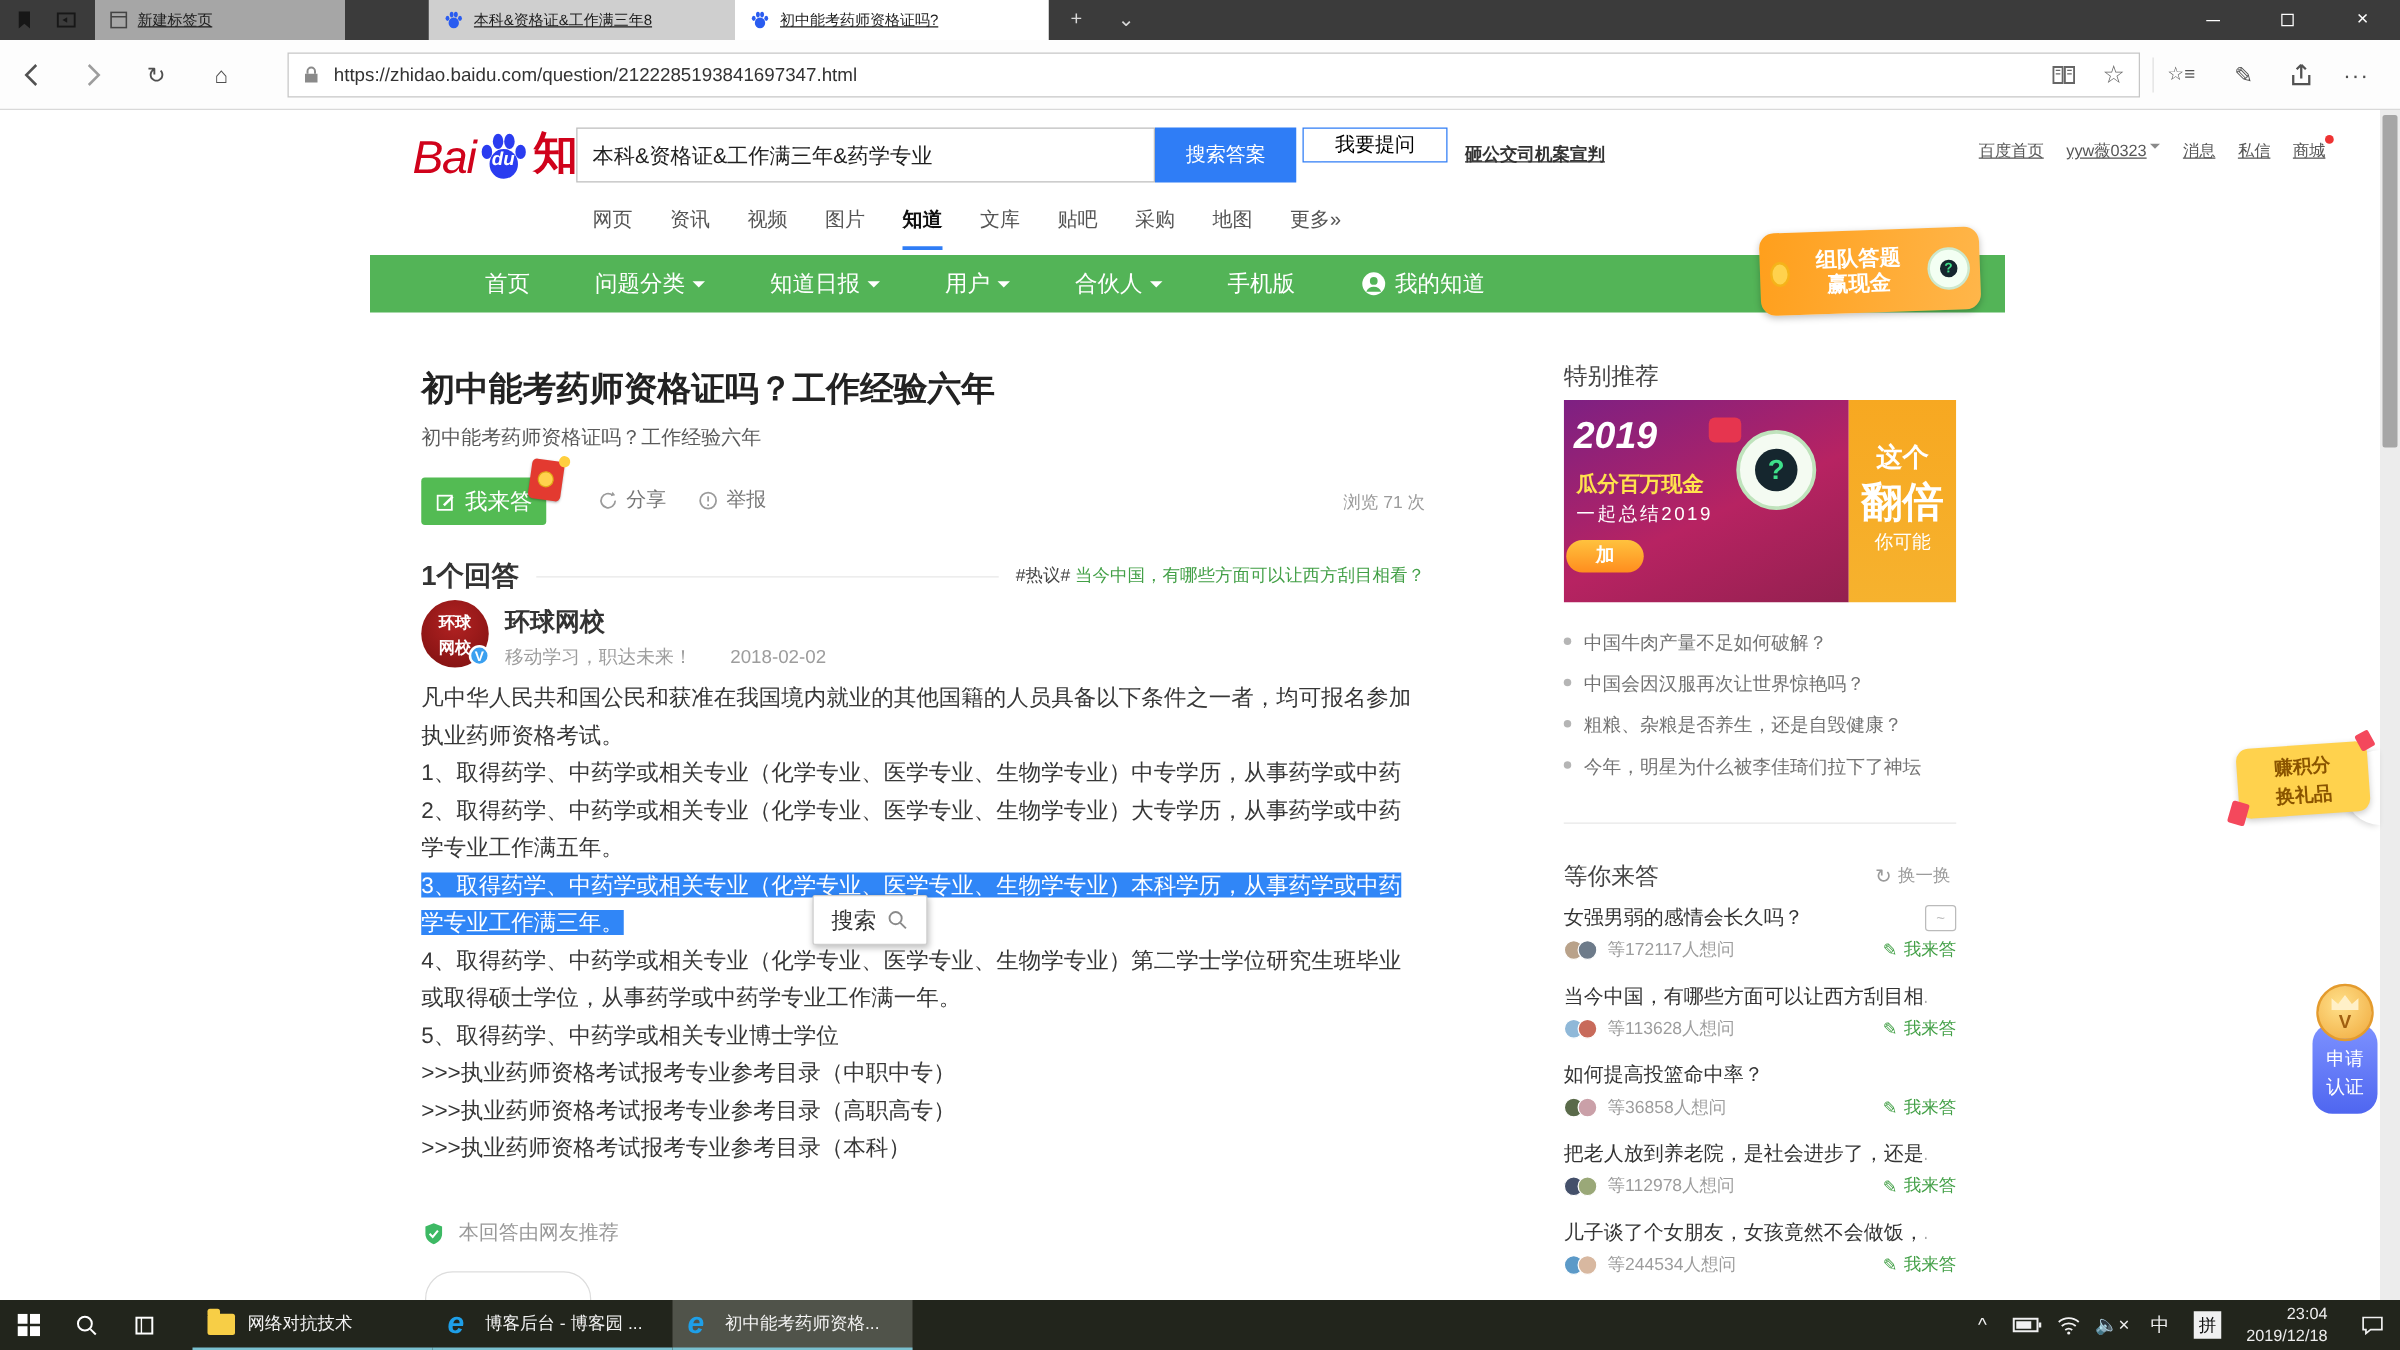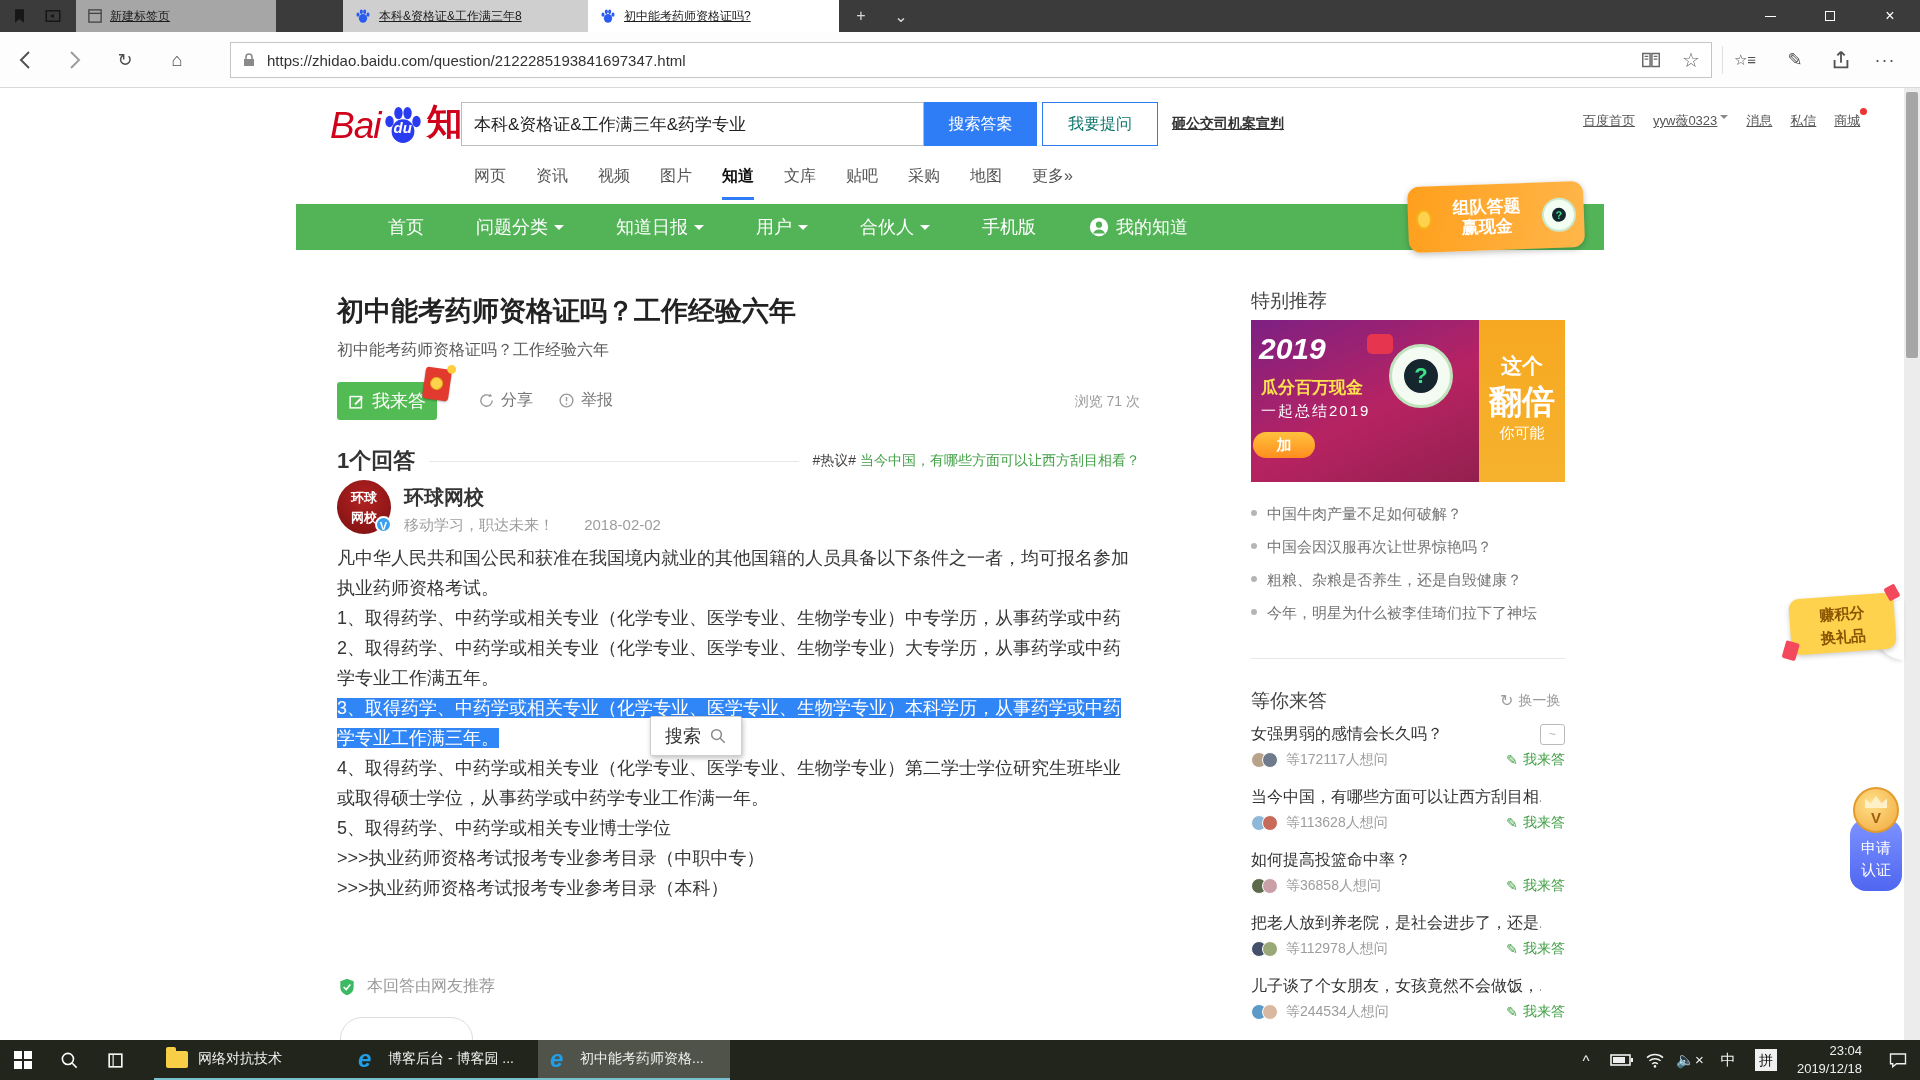--- a/index.html
+++ b/index.html
@@ -29,21 +29,21 @@
   #page { position:absolute; left:0; top:88px; width:1920px; height:952px; background:#fff; overflow:hidden; }
 
   
   #logo { left:330px; top:10px; display:flex; align-items:flex-end; cursor:pointer; }
   .logo-bai { font-size:37px; font-weight:normal; color:#d0021b; font-style:italic; letter-spacing:-1px; }
   .logo-paw { position:relative; width:42px; height:44px; margin:0 2px; }
   .logo-paw .du { position:absolute; left:11px; top:16px; color:#fff; font-size:15px; font-weight:bold; font-style:italic; }
   .logo-zhidao { font-size:36px; font-weight:bold; color:#d0021b; letter-spacing:1px; }
   #searchbox { left:461px; top:14px; width:463px; height:44px; border:1px solid #bdbdbd; padding:0 12px; font-size:17px; color:#222; outline:none; font-family:inherit; }
   #search-btn { left:924px; top:14px; width:113px; height:44px; background:#2f7df6; color:#fff; font-size:16px; border:0; cursor:pointer; font-family:inherit; }
-  #ask-btn { left:1042px; top:14px; width:116px; height:44px; background:#fff; color:#0f766e; font-size:16px; border:1px solid #2f7df6; cursor:pointer; font-family:inherit; }
+  #ask-btn { left:1042px; top:14px; width:116px; height:28px; background:#fff; color:#000000; font-size:16px; border:1px solid #2f7df6; cursor:pointer; font-family:inherit; }
   #hotquery { left:1172px; top:27px; font-size:14px; color:#333; font-weight:bold; text-decoration:underline; cursor:pointer; }
   #toplinks { left:1583px; top:24px; display:flex; gap:18px; font-size:13px; color:#555; white-space:nowrap; }
   #toplinks a { color:#555; text-decoration:underline; cursor:pointer; position:relative; }
   .caret-dn { display:inline-block; width:0; height:0; border:4px solid transparent; border-top-color:#8a8a8a; vertical-align:2px; margin-left:3px; }
   .reddot { position:absolute; right:-7px; top:-4px; width:7px; height:7px; border-radius:50%; background:#e33; }
 
   
   #subnav { left:474px; top:78px; display:flex; gap:30px; font-size:16px; color:#555; }
   #subnav span { cursor:pointer; padding-bottom:10px; }
   #subnav .active { color:#111; font-weight:bold; border-bottom:3px solid #2f7df6; }
@@ -352,20 +352,21 @@
     <div class="bline"><span>执业药师资格考试。</span></div>
     <div class="bline"><span>1、取得药学、中药学或相关专业（化学专业、医学专业、生物学专业）中专学历，从事药学或中药</span></div>
     <div class="bline"><span>2、取得药学、中药学或相关专业（化学专业、医学专业、生物学专业）大专学历，从事药学或中药</span></div>
     <div class="bline"><span>学专业工作满五年。</span></div>
     <div class="bline"><span class="sel">3、取得药学、中药学或相关专业（化学专业、医学专业、生物学专业）本科学历，从事药学或中药</span></div>
     <div class="bline"><span class="sel">学专业工作满三年。</span></div>
     <div class="bline"><span>4、取得药学、中药学或相关专业（化学专业、医学专业、生物学专业）第二学士学位研究生班毕业</span></div>
     <div class="bline"><span>或取得硕士学位，从事药学或中药学专业工作满一年。</span></div>
     <div class="bline"><span>5、取得药学、中药学或相关专业博士学位</span></div>
     <div class="bline"><span>&gt;&gt;&gt;执业药师资格考试报考专业参考目录（中职中专）</span></div>
+    <div class="bline"><span>&gt;&gt;&gt;执业药师资格考试报考专业参考目录（高职高专）</span></div>
     <div class="bline"><span>&gt;&gt;&gt;执业药师资格考试报考专业参考目录（本科）</span></div>
   </div>
 
   <div id="popup" class="abs">
     <span>搜索</span>
     <svg width="18" height="18" viewBox="0 0 24 24">
         <circle cx="10" cy="10" r="6.5" fill="none" stroke="#8a8a8a" stroke-width="2"></circle>
         <line x1="15" y1="15" x2="21" y2="21" stroke="#8a8a8a" stroke-width="2"></line>
       </svg>
   </div>

